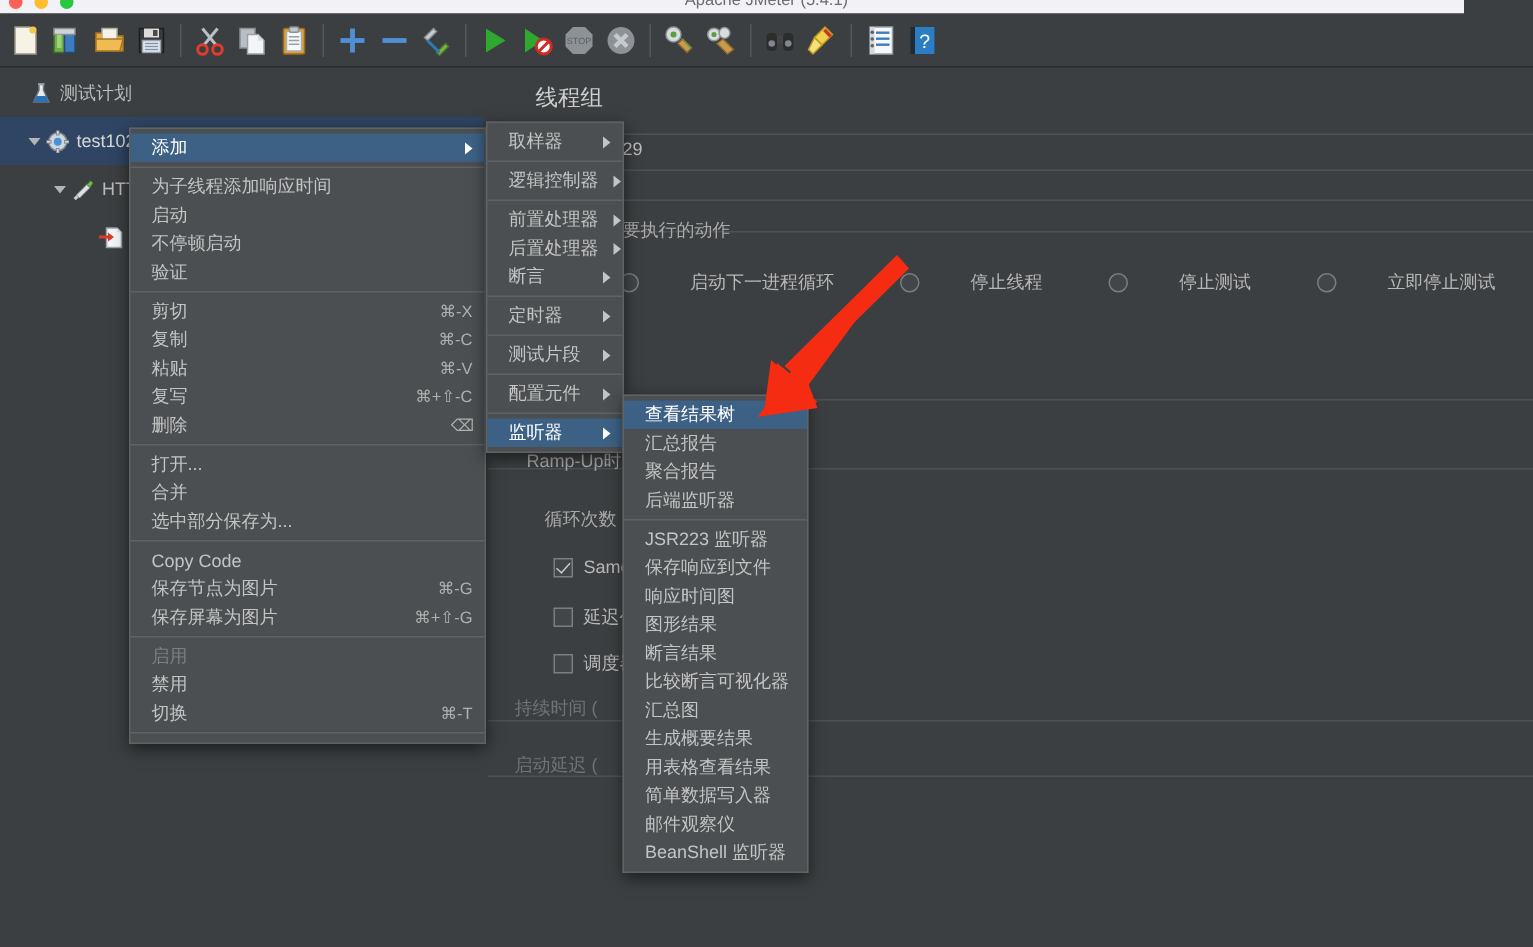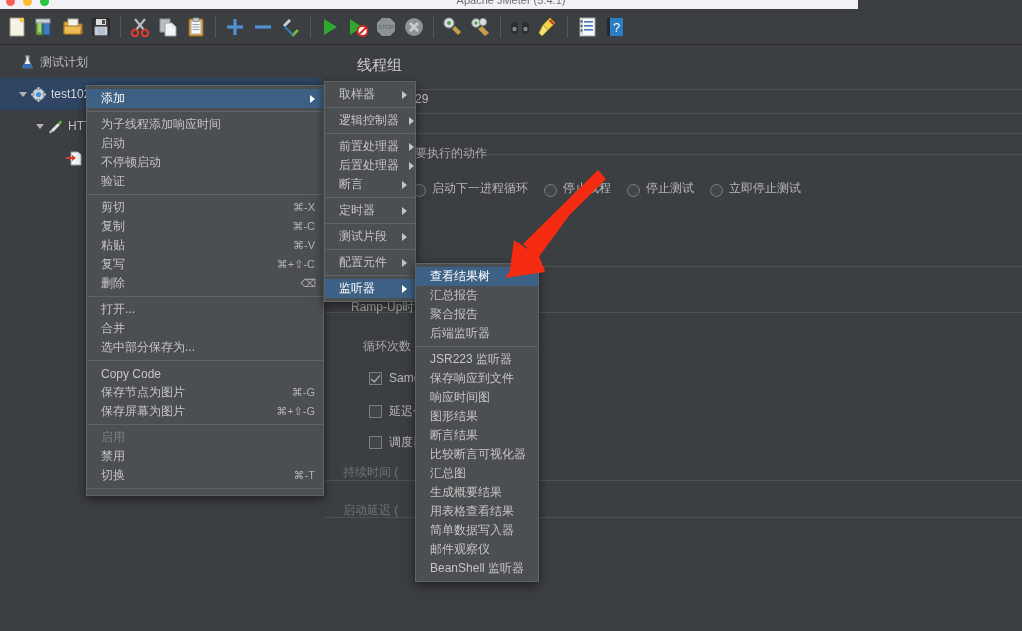--- a/index.html
+++ b/index.html
@@ -6,21 +6,21 @@
   body{
     width:1022px;height:631px;overflow:hidden;
     background:#3c3f41;
     font-family:"Liberation Sans","DejaVu Sans",sans-serif;
     -webkit-font-smoothing:antialiased;
   }
   #app{position:relative;width:1022px;height:631px;overflow:hidden;background:#3c3f41;}
 
   
   .titlebar{
-    position:absolute;left:0;top:0;width:858px;height:9px;
+    position:absolute;left:0;top:0;width:976px;height:9px;
     background:#f2f1f6;overflow:hidden;
   }
   .tl-dot{position:absolute;top:-3px;width:9px;height:9px;border-radius:50%;}
   .tl-red{left:6px;background:#ff5f57;}
   .tl-yellow{left:23px;background:#febc2e;}
   .tl-green{left:40px;background:#28c840;}
   .tl-title{
     position:absolute;left:0;top:-6px;width:1022px;text-align:center;
     font-size:11px;color:#6d6d72;white-space:nowrap;
   }
@@ -66,21 +66,21 @@
   
   .rp-title{
     position:absolute;left:32px;top:10px;font-size:15px;color:#cfcfcf;white-space:nowrap;
   }
   .rp-line{position:absolute;left:0;height:1px;background:#4e5254;}
   .rp-label{position:absolute;font-size:12px;color:#a9a9a9;white-space:nowrap;}
   .rp-label.dim{color:#6f7375;}
   .rp-value{position:absolute;font-size:12px;color:#bdbdbd;white-space:nowrap;}
   .rp-group{position:absolute;font-size:12px;color:#a9a9a9;white-space:nowrap;}
 
-  .radio-row{position:absolute;display:flex;align-items:flex-end;white-space:nowrap;}
+  .radio-row{position:absolute;display:flex;align-items:center;white-space:nowrap;gap:28px;}
   .radio{
     width:13px;height:13px;border:1px solid #7a7e80;border-radius:50%;
     box-sizing:border-box;margin-right:6px;flex:0 0 auto;background:#424648;
   }
   .radio-lbl{font-size:12px;color:#b7b7b7;margin-right:16px;}
 
   .chk-row{position:absolute;display:flex;align-items:center;white-space:nowrap;}
   .chk{
     width:13px;height:13px;border:1px solid #7a7e80;box-sizing:border-box;
     margin-right:7px;flex:0 0 auto;background:#424648;position:relative;

